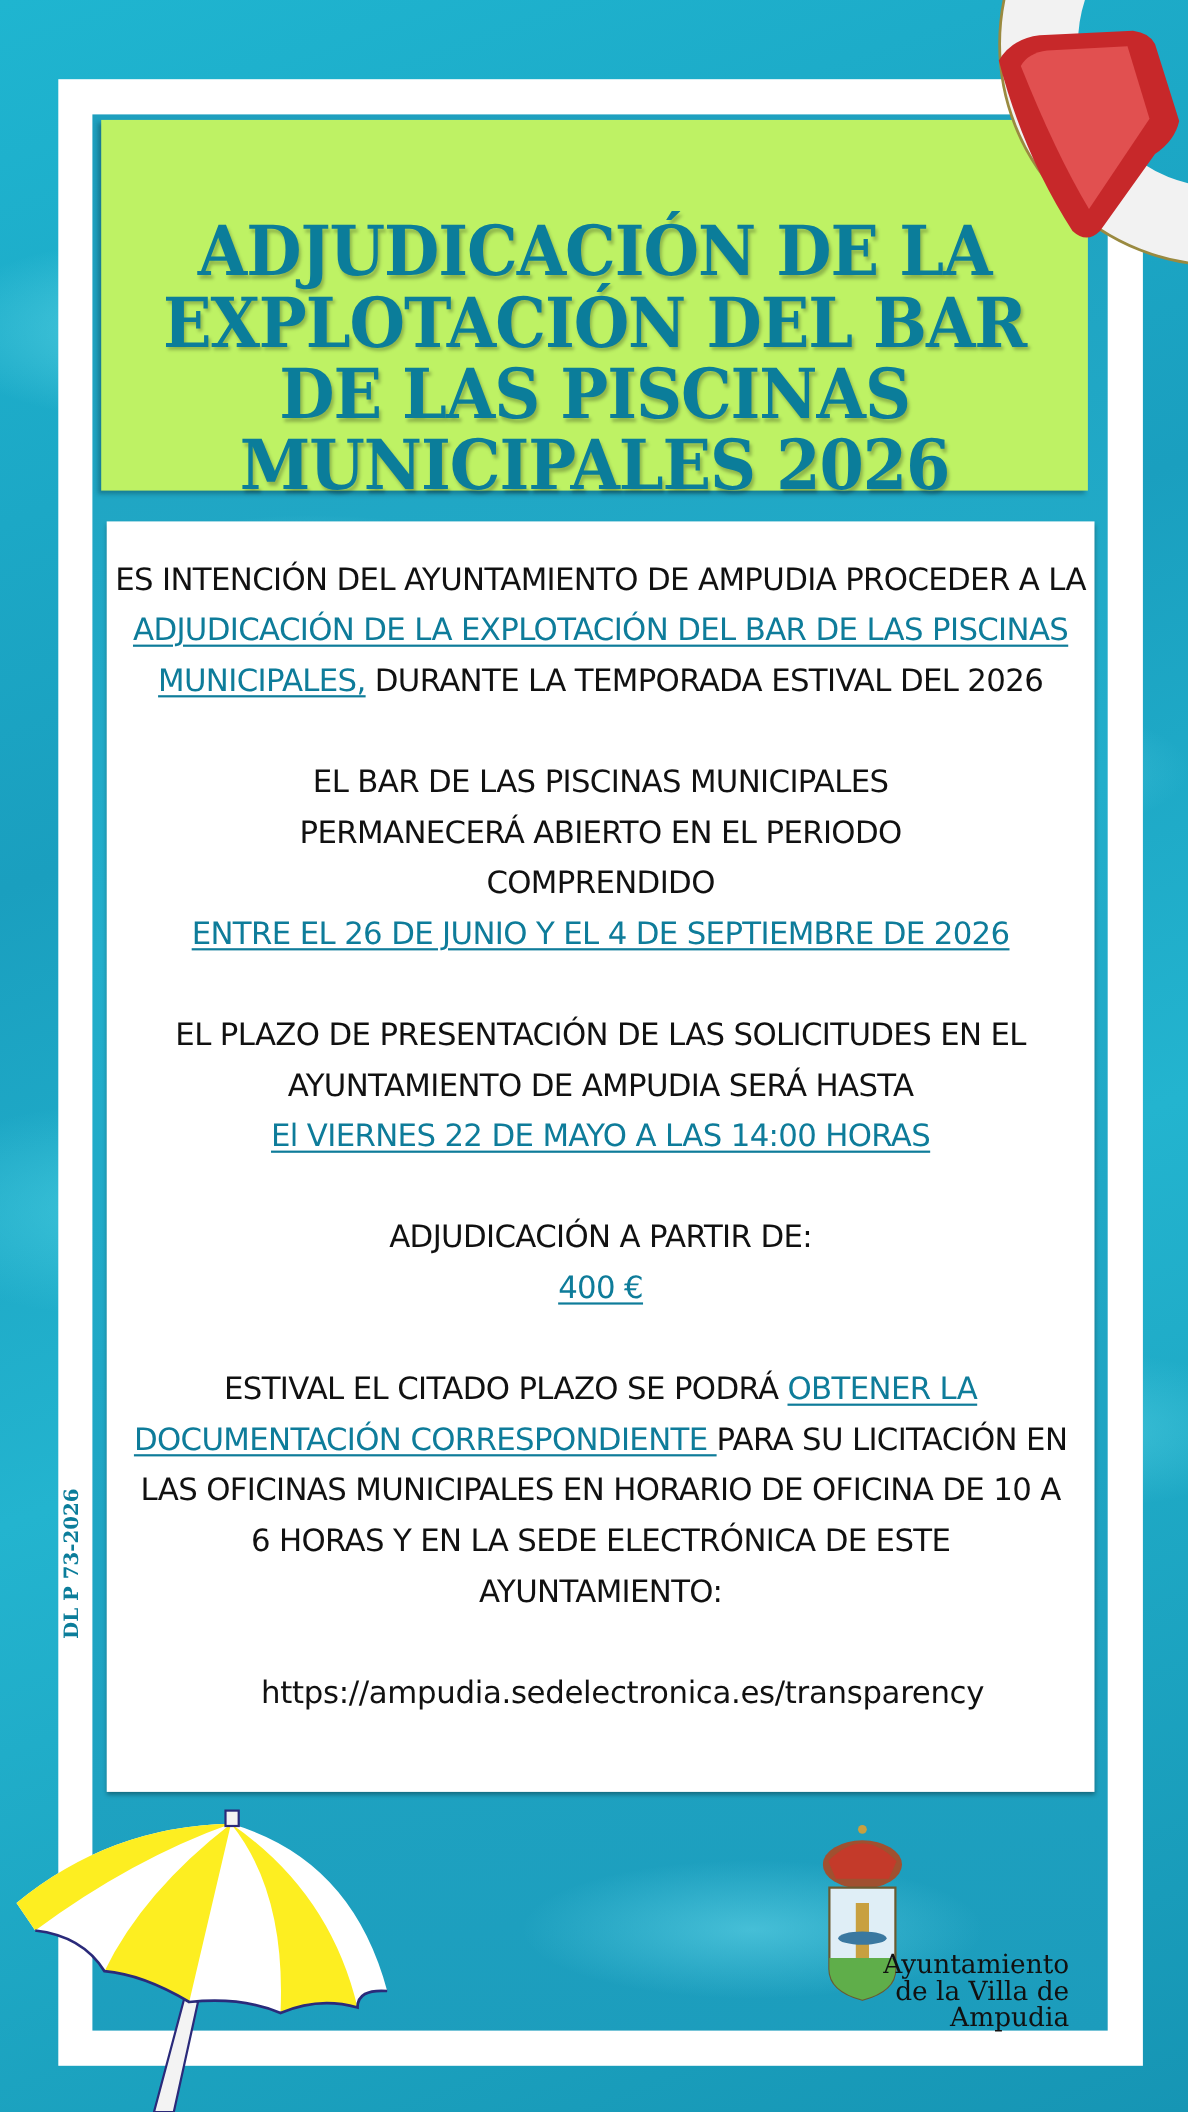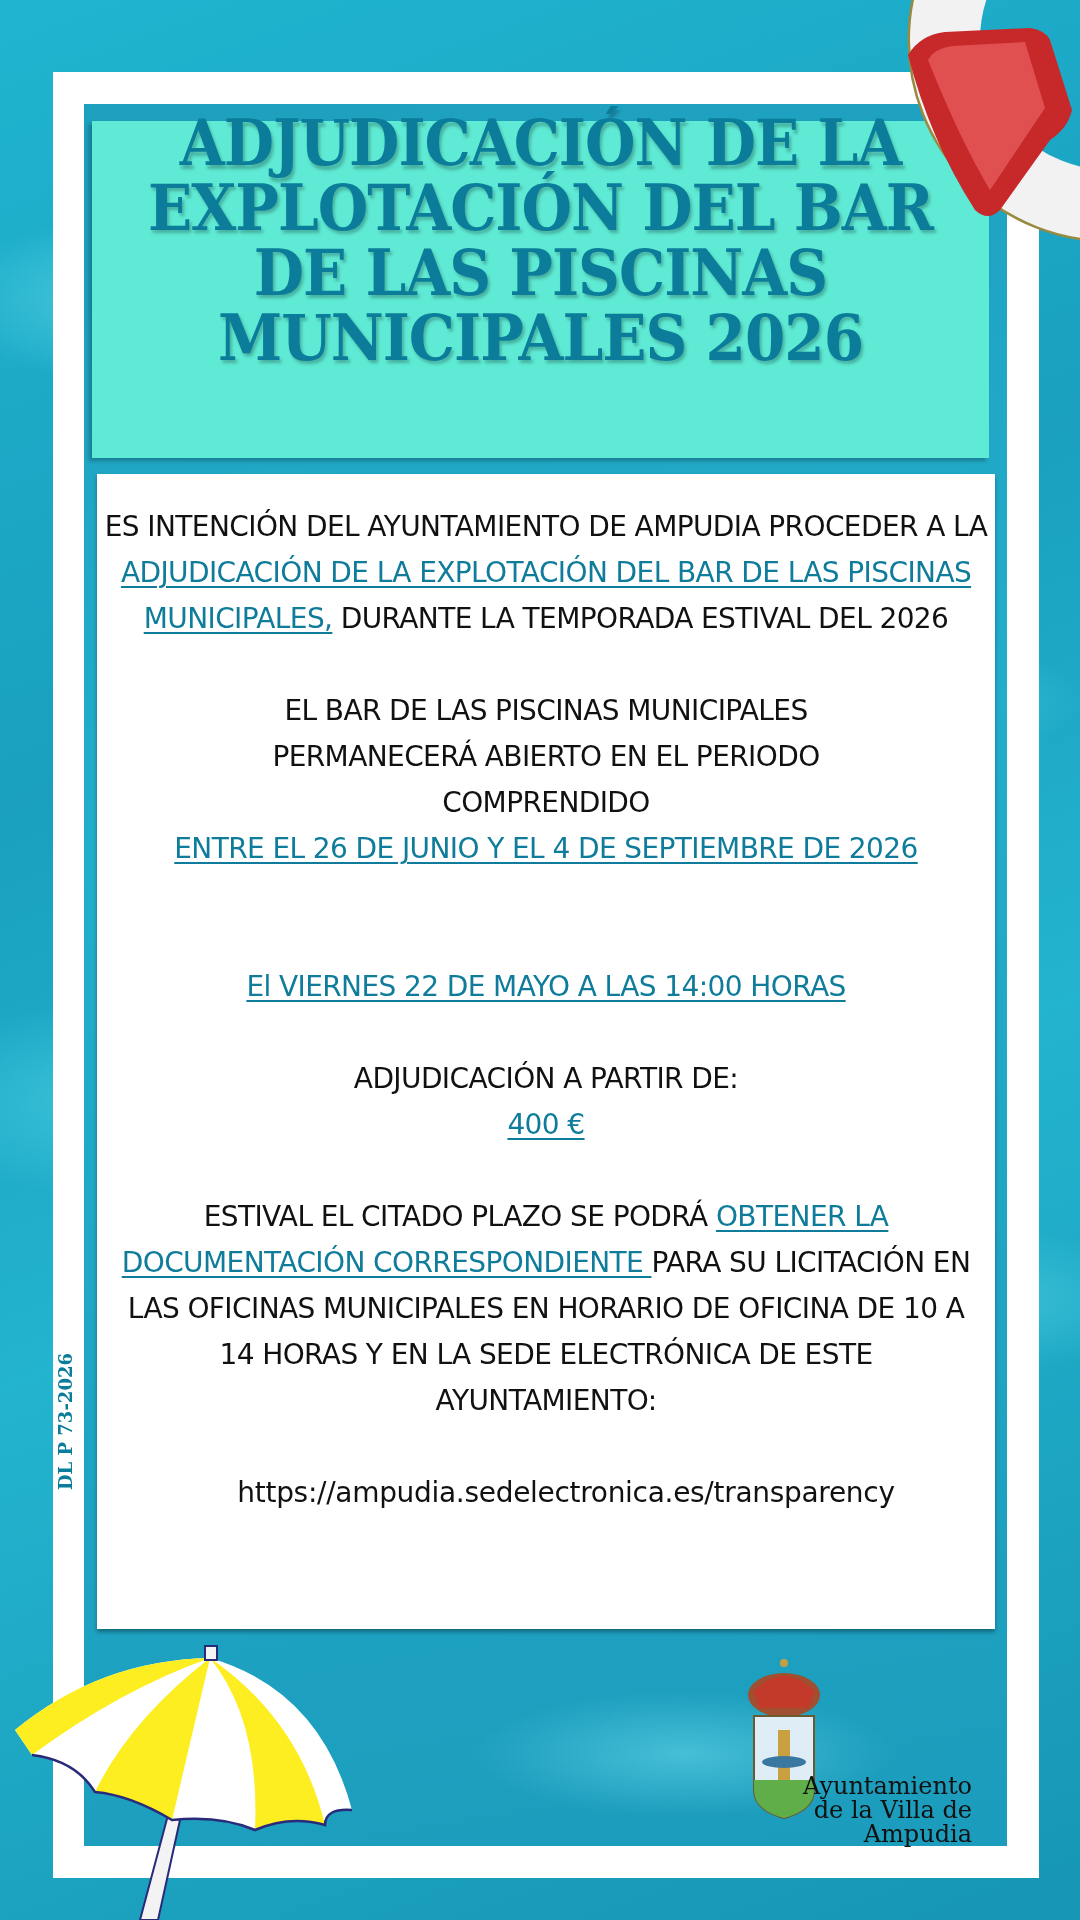--- a/index.html
+++ b/index.html
@@ -19,24 +19,24 @@
     background:#ffffff;
   }
   .inner-panel {
     position:absolute; left:84px; top:104px; width:923px; height:1742px;
     background:
       radial-gradient(ellipse 260px 80px at 200px 420px, rgba(120,230,240,0.5), transparent 70%),
       radial-gradient(ellipse 300px 90px at 600px 1650px, rgba(120,230,245,0.45), transparent 70%),
       linear-gradient(170deg, #1e9fbe 0%, #22aecb 40%, #1c9cbc 100%);
   }
   .title-box {
-    position:absolute; left:92px; top:121px; width:897px; height:337px;
-    background:#5eead4;
+    position:absolute; left:92px; top:109px; width:897px; height:337px;
+    background:#bef264;
     box-shadow:-3px 3px 4px rgba(0,0,0,0.25);
-    display:flex; align-items:flex-start; justify-content:center;
+    display:flex; align-items:flex-end; justify-content:center;
   }
   .title {
     margin:0; text-align:center; color:#0b7d9a;
     font-family:"DejaVu Serif", serif; font-weight:bold;
     font-size:58px; line-height:60px; letter-spacing:-1px;
     transform:scaleY(1.08);
     text-shadow:2px 3px 3px rgba(0,0,0,0.25);
     width:880px;
   }
   .content-box {
@@ -80,29 +80,29 @@
 <div class="content-box">
   <div class="content">
     <p class="para" style="padding:0 6px;">
       <span>ES INTENCIÓN DEL AYUNTAMIENTO DE AMPUDIA PROCEDER A LA </span><span class="lnk">ADJUDICACIÓN DE LA EXPLOTACIÓN DEL BAR DE LAS PISCINAS MUNICIPALES,</span><span> DURANTE LA TEMPORADA ESTIVAL DEL 2026</span>
     </p>
     <p class="para" style="padding:0 90px;">
       <span>EL BAR DE LAS PISCINAS MUNICIPALES PERMANECERÁ ABIERTO EN EL PERIODO COMPRENDIDO</span><br>
       <span class="lnk" style="white-space:nowrap;margin:17px -90px;">ENTRE EL 26 DE JUNIO Y EL 4 DE SEPTIEMBRE DE 2026</span>
     </p>
     <p class="para" style="padding:0 30px;">
-      <br>
+      <span>EL PLAZO DE PRESENTACIÓN DE LAS SOLICITUDES EN EL AYUNTAMIENTO DE AMPUDIA SERÁ HASTA</span><br>
       <span class="lnk">El VIERNES 22 DE MAYO A LAS 14:00 HORAS</span>
     </p>
     <p class="para">
       <span>ADJUDICACIÓN A PARTIR DE:</span><br>
       <span class="lnk">400 €</span>
     </p>
     <p class="para" style="padding:0 22px;">
-      <span>ESTIVAL EL CITADO PLAZO SE PODRÁ </span><span class="lnk">OBTENER LA DOCUMENTACIÓN CORRESPONDIENTE </span><span>PARA SU LICITACIÓN EN LAS OFICINAS MUNICIPALES EN HORARIO DE OFICINA DE 10 A 14 HORAS Y EN LA SEDE ELECTRÓNICA DE ESTE AYUNTAMIENTO:</span>
+      <span>ESTIVAL EL CITADO PLAZO SE PODRÁ </span><span class="lnk">OBTENER LA DOCUMENTACIÓN CORRESPONDIENTE </span><span>PARA SU LICITACIÓN EN LAS OFICINAS MUNICIPALES EN HORARIO DE OFICINA DE 10 A 6 HORAS Y EN LA SEDE ELECTRÓNICA DE ESTE AYUNTAMIENTO:</span>
     </p>
     <p class="para url" style="letter-spacing:-0.3px;">https://ampudia.sedelectronica.es/transparency</p>
   </div>
 </div>
 
 <div class="side-code">DL P 73-2026</div>
 
 <svg class="lifebuoy" width="240" height="320" viewBox="0 0 240 320">
   <circle cx="230" cy="80" r="200" fill="none" stroke="#9a8a40" stroke-width="5"></circle>
   <circle cx="230" cy="80" r="165" fill="none" stroke="#f2f2f2" stroke-width="70"></circle>

